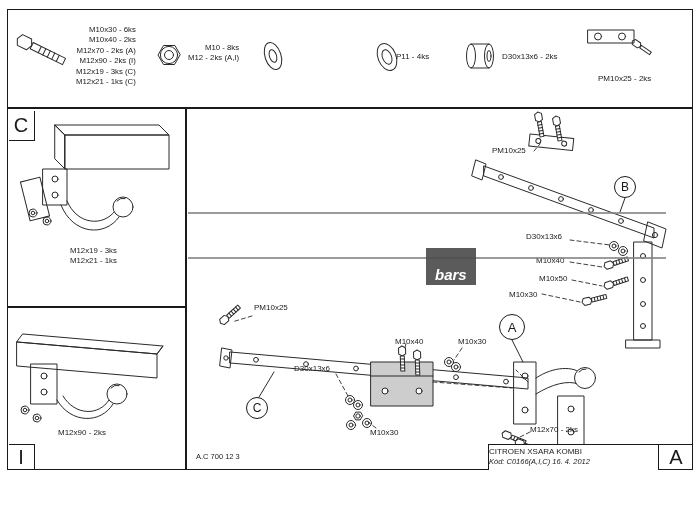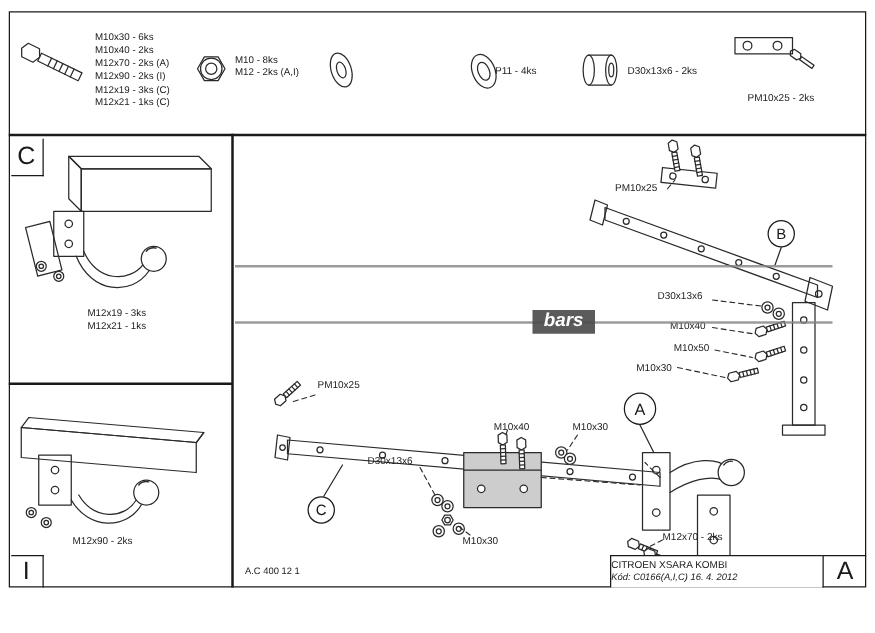--- a/index.html
+++ b/index.html
@@ -4,21 +4,21 @@
 <style>
   * { margin:0; padding:0; box-sizing:border-box; }
   html,body { width:700px; height:506px; background:#ffffff; overflow:hidden; }
   .page { position:relative; width:700px; height:506px; background:#fff;
           font-family:"Liberation Sans", sans-serif; color:#1a1a1a; }
   .abs { position:absolute; }
   .frame { position:absolute; left:7px; top:9px; width:686px; height:461px;
            border:1.5px solid #1a1a1a; }
   .hline, .vline { position:absolute; background:#1a1a1a; }
   .lbl { position:absolute; font-size:8px; line-height:9px; white-space:nowrap; z-index:6; }
-  .lines div { font-size:7.8px; line-height:10.4px; white-space:nowrap; }
+  .lines div { font-size:7.8px; line-height:10.4px; white-space:nowrap;text-align:right; }
   .callout { position:absolute; border:1.3px solid #1a1a1a; border-radius:50%;
              background:#fff; display:flex; align-items:center; justify-content:center;
              font-size:12px; z-index:6; }
   .corner { position:absolute; display:flex; align-items:center; justify-content:center;
             font-size:20px; z-index:7; background:transparent; }
   .corner-c { left:8.5px; top:110.5px; width:26px; height:30px;
               border-right:1.5px solid #1a1a1a; border-bottom:1.5px solid #1a1a1a; }
   .corner-i { left:8.5px; top:444px; width:26px; height:26px;
               border-right:1.5px solid #1a1a1a; border-top:1.5px solid #1a1a1a; }
   .corner-a { left:658px; top:444px; width:35px; height:26px;
@@ -34,21 +34,21 @@
   .watermark { position:absolute; left:188px; top:198px; width:482px; height:80px;
                z-index:10; pointer-events:none; }
   .wm-line { position:absolute; left:0; width:478px; height:1.5px;
              background:rgba(130,130,130,0.8); }
   .wm-text { position:absolute; left:16px; top:-8px; font-family:"DejaVu Sans", sans-serif;
              font-weight:bold; font-size:58px; letter-spacing:0px;
              color:rgba(255,255,255,0.55); -webkit-text-stroke:1.7px rgba(125,125,125,0.85); }
   .wm-reg { font-size:20px; position:relative; top:-28px; }
   .wm-bars { position:absolute; left:238px; top:50px; background:rgba(77,77,77,0.92);
              color:#fff; font-size:15px; font-style:italic; font-weight:bold;
-             padding:0 9px 2px 9px; }
+             padding:18px 9px 2px 9px; }
 </style>
 </head>
 <body>
 
 <div class="page">
 
   <div class="frame"></div>
   <div class="hline" style="left:7px;top:107px;width:686px;height:1.5px"></div>
   <div class="vline" style="left:185px;top:107px;width:1.5px;height:363px"></div>
   <div class="hline" style="left:7px;top:306px;width:179px;height:1.5px"></div>
@@ -302,20 +302,20 @@
   <div class="callout" style="left:246px;top:397px;width:22px;height:22px">C</div>
   <div class="lbl" style="left:370px;top:428px">M10x30</div>
   <div class="lbl" style="left:530px;top:425px">M12x70 - 2ks</div>
 
   <div class="watermark">
     <div class="wm-line" style="top:14px"></div>
     <div class="wm-line" style="top:59px"></div>
     <div class="wm-bars">bars</div>
   </div>
 
-  <div class="lbl" style="left:196px;top:452px;font-size:7.5px">A.C 400 12 1</div>
+  <div class="lbl" style="left:196px;top:452px;font-size:7.5px">A.C 700 12 3</div>
   <div class="titleblock">
     <div class="veh">CITROEN XSARA KOMBI</div>
     <div class="code">Kód: C0166(A,I,C)  16. 4. 2012</div>
   </div>
   <div class="corner corner-a">A</div>
 
 </div>
 
 </body></html>

